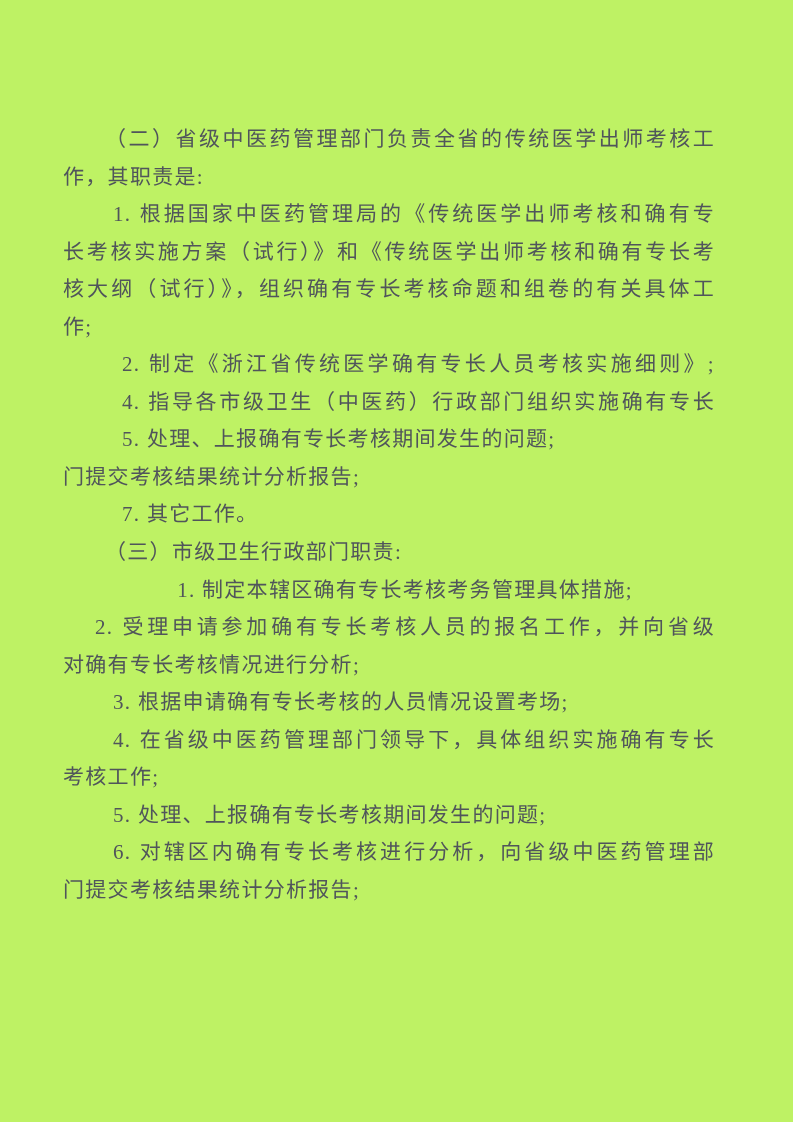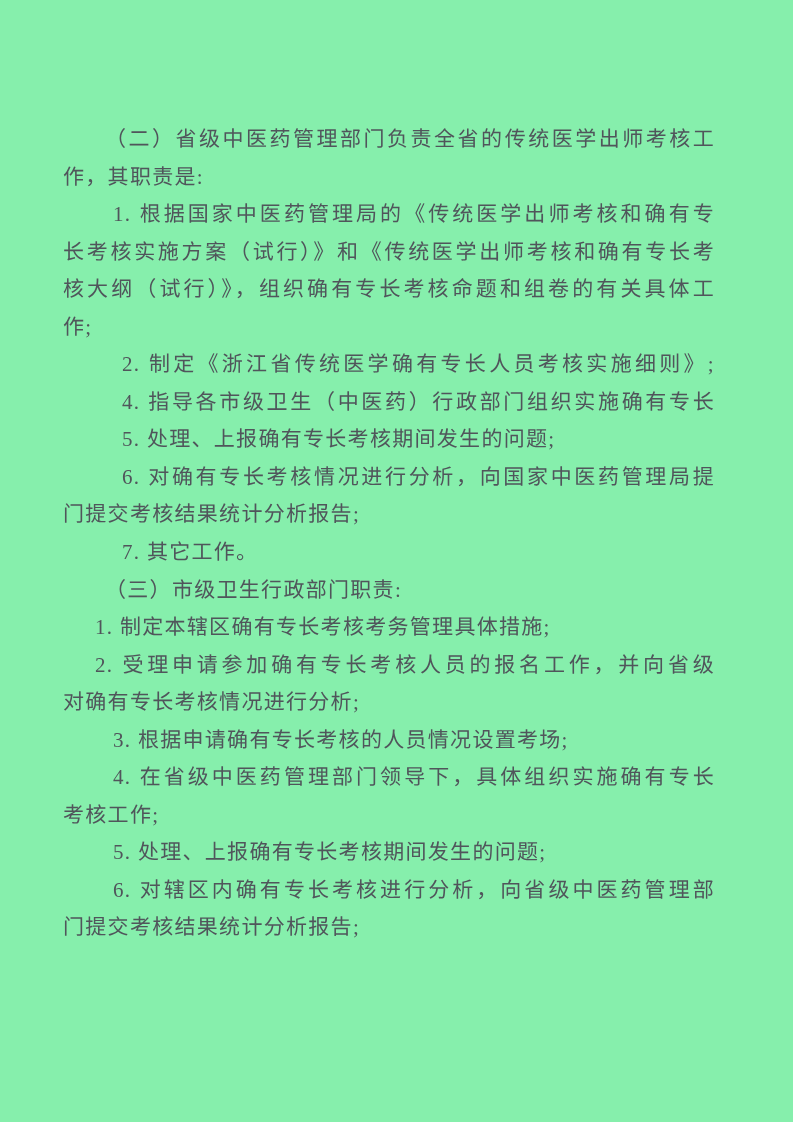--- a/index.html
+++ b/index.html
@@ -6,21 +6,21 @@
     margin: 0;
     padding: 0;
     width: 793px;
     height: 1122px;
     background: #ffffff;
   }
   .page {
     position: relative;
     width: 793px;
     height: 1122px;
-    background: #86efac;
+    background: #bef264;
     overflow: hidden;
     font-family: "Liberation Serif", "DejaVu Serif", serif;
   }
   .doc {
     position: absolute;
     left: 63px;
     top: 121px;
     width: 652px;
     color: #50555b;
     font-size: 21px;
@@ -36,37 +36,36 @@
   
   .ln.fill {
     white-space: normal;
     text-align: justify;
     text-align-last: justify;
   }
   
   .ind-a { padding-left: 42px; }  
   .ind-b { padding-left: 50px; }  
   .ind-c { padding-left: 59px; }  
-  .ind-d { padding-left: 32px; }  
+  .ind-d { padding-left: 32px; text-align: center; }  
 </style>
 </head>
 <body>
 
 <div class="page">
   <div class="doc">
     <div class="ln fill ind-a">（二）省级中医药管理部门负责全省的传统医学出师考核工</div>
     <div class="ln">作，其职责是:</div>
     <div class="ln fill ind-b">1. 根据国家中医药管理局的《传统医学出师考核和确有专</div>
     <div class="ln fill">长考核实施方案（试行）》和《传统医学出师考核和确有专长考</div>
     <div class="ln fill">核大纲（试行）》，组织确有专长考核命题和组卷的有关具体工</div>
     <div class="ln">作;</div>
     <div class="ln fill ind-c">2. 制定《浙江省传统医学确有专长人员考核实施细则》;</div>
     <div class="ln fill ind-c">4. 指导各市级卫生（中医药）行政部门组织实施确有专长</div>
     <div class="ln ind-c">5. 处理、上报确有专长考核期间发生的问题;</div>
-    <div class="ln fill ind-c">6. 对确有专长考核情况进行分析，向国家中医药管理局提</div>
     <div class="ln">门提交考核结果统计分析报告;</div>
     <div class="ln ind-c">7. 其它工作。</div>
     <div class="ln ind-a">（三）市级卫生行政部门职责:</div>
     <div class="ln ind-d">1. 制定本辖区确有专长考核考务管理具体措施;</div>
     <div class="ln fill ind-d">2. 受理申请参加确有专长考核人员的报名工作，并向省级</div>
     <div class="ln">对确有专长考核情况进行分析;</div>
     <div class="ln ind-b">3. 根据申请确有专长考核的人员情况设置考场;</div>
     <div class="ln fill ind-b">4. 在省级中医药管理部门领导下，具体组织实施确有专长</div>
     <div class="ln">考核工作;</div>
     <div class="ln ind-b">5. 处理、上报确有专长考核期间发生的问题;</div>

